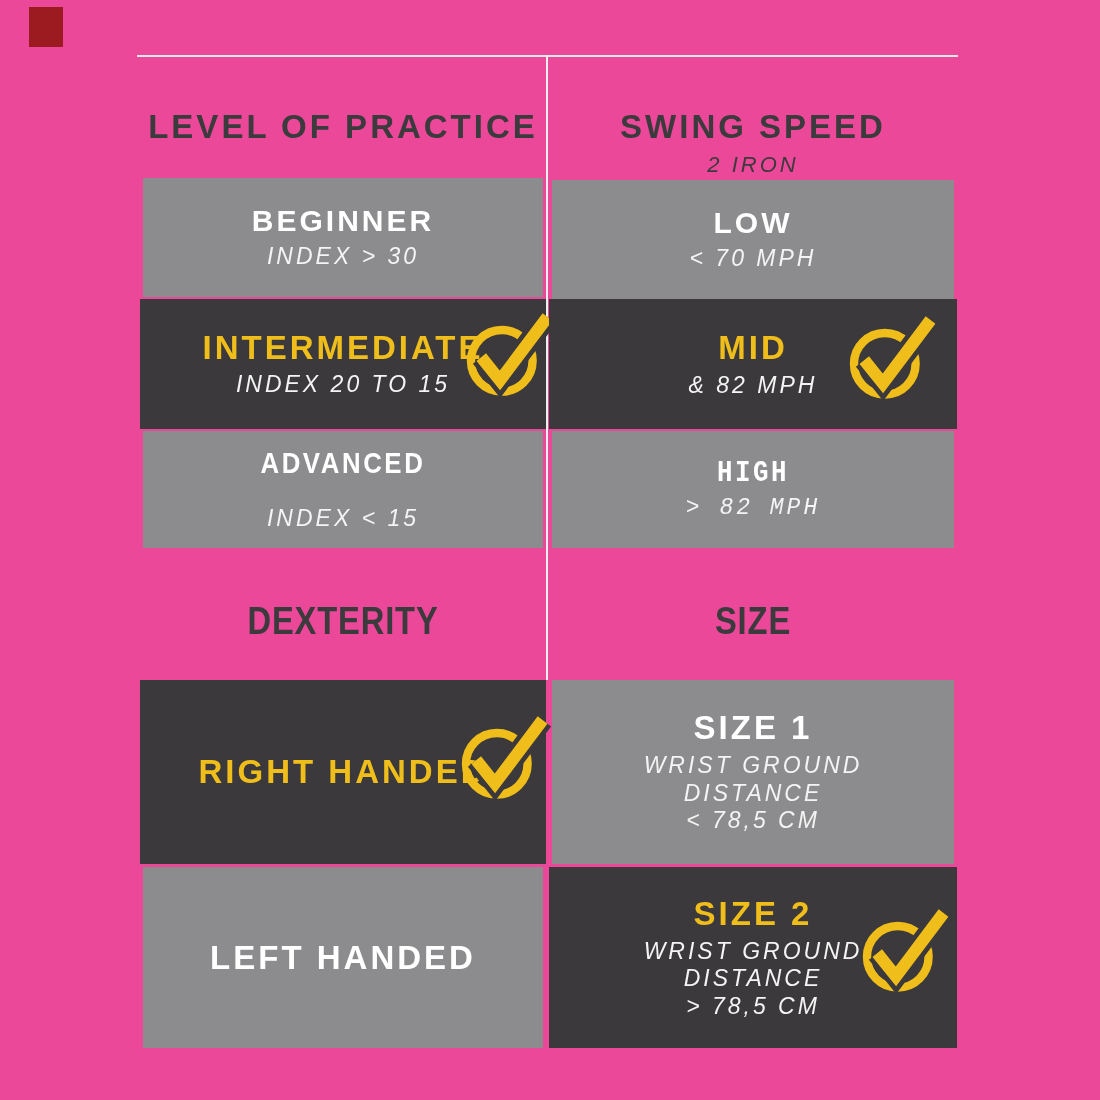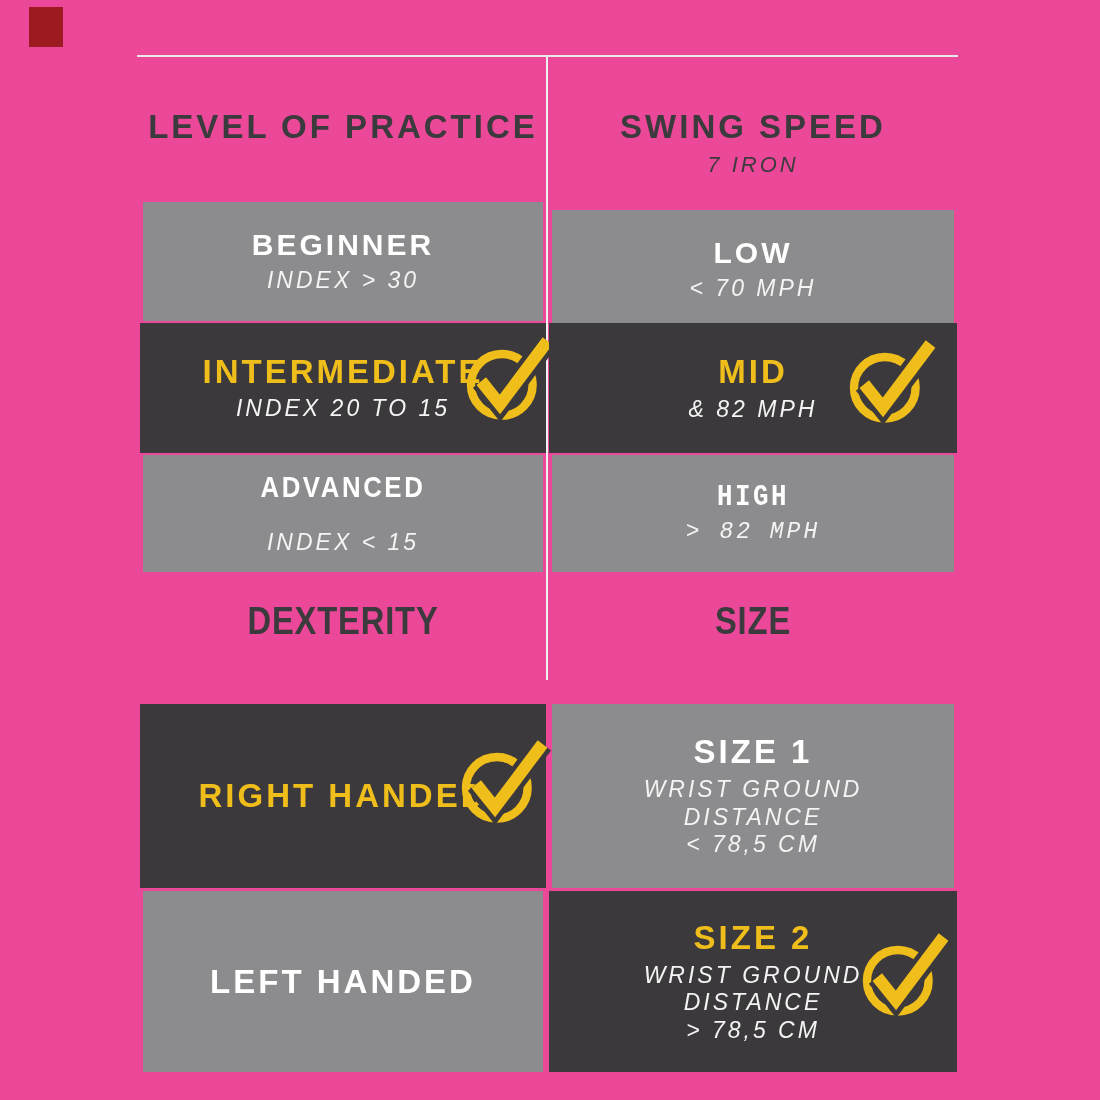--- a/index.html
+++ b/index.html
@@ -27,21 +27,21 @@
     font-weight:bold;font-size:33px;letter-spacing:3px;
   }
   .sec-header .sub{
     display:block;font-weight:normal;font-style:italic;font-size:22px;
     letter-spacing:3px;margin-top:6px;color:var(--heading);
   }
   .condensed{transform:scaleX(.86);transform-origin:center;}
 
   .row{
     position:absolute;display:flex;flex-direction:column;justify-content:center;
-    align-items:center;text-align:center;color:#fff;margin-top:24px;
+    align-items:center;text-align:center;color:#fff;
   }
   .row.gray{background:var(--gray);}
   .row.dark{background:var(--dark);}
   .row .label{font-weight:bold;font-size:30px;letter-spacing:3px;line-height:1.15;}
   .row .label.big{font-size:33px;}
   .row .label.yellow{color:var(--yellow);}
   .row .subline{
     font-style:italic;font-size:23px;letter-spacing:3px;line-height:1.2;margin-top:4px;
     color:#F4F4F4;
   }
@@ -50,21 +50,21 @@
 
   .check{position:absolute;width:112px;height:112px;pointer-events:none;}
   .check .ring{fill:none;stroke:var(--yellow);stroke-width:9;}
   .check .under{fill:none;stroke:var(--dark);stroke-width:23;stroke-linejoin:miter;}
   .check .over{fill:none;stroke:var(--yellow);stroke-width:13;stroke-linejoin:miter;}
 
   
   #row-beginner{top:178px;height:119px;}
   #row-intermediate{top:299px;height:130px;}
   #row-advanced{top:431px;height:117px;gap:20px;}
-  #row-low{top:186px;height:119px;align-items:center;}
+  #row-low{top:180px;height:119px;align-items:center;}
   #row-mid{top:299px;height:130px;}
   #row-high{top:431px;height:117px;font-family:Liberation Mono, monospace;}
   #row-right-handed{top:680px;height:184px;}
   #row-left-handed{top:867px;height:181px;}
   #row-size1{top:680px;height:184px;}
   #row-size2{top:867px;height:181px;}
 
   .gray-narrow-left{left:143px !important;width:400px !important;}
   .gray-narrow-right{left:552px !important;width:402px !important;}
 
@@ -85,21 +85,21 @@
 
   <div class="brand-mark"></div>
   <div class="hline"></div>
   <div class="vline"></div>
 
   <div class="sec-header" id="hdr-practice">
     <span>LEVEL OF PRACTICE</span>
   </div>
   <div class="sec-header" id="hdr-speed">
     <span>SWING SPEED</span>
-    <span class="sub">7 IRON</span>
+    <span class="sub">2 IRON</span>
   </div>
   <div class="sec-header condensed" id="hdr-dexterity">
     <span>DEXTERITY</span>
   </div>
   <div class="sec-header condensed" id="hdr-size">
     <span>SIZE</span>
   </div>
 
   <div class="row gray col-left gray-narrow-left" id="row-beginner">
     <span class="label">BEGINNER</span>

